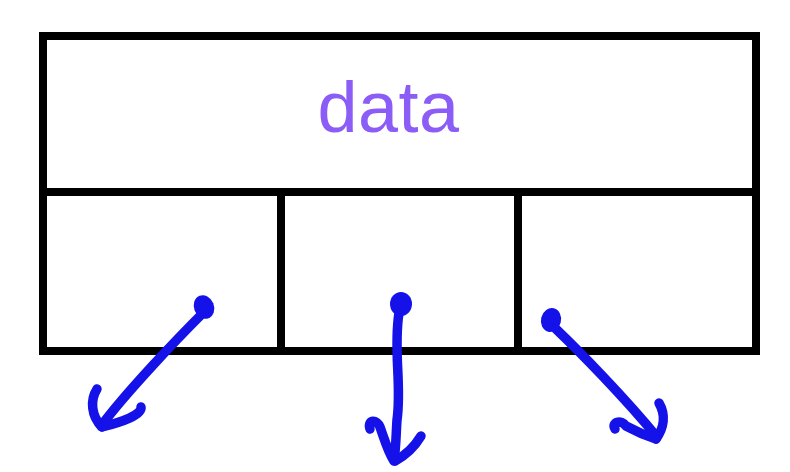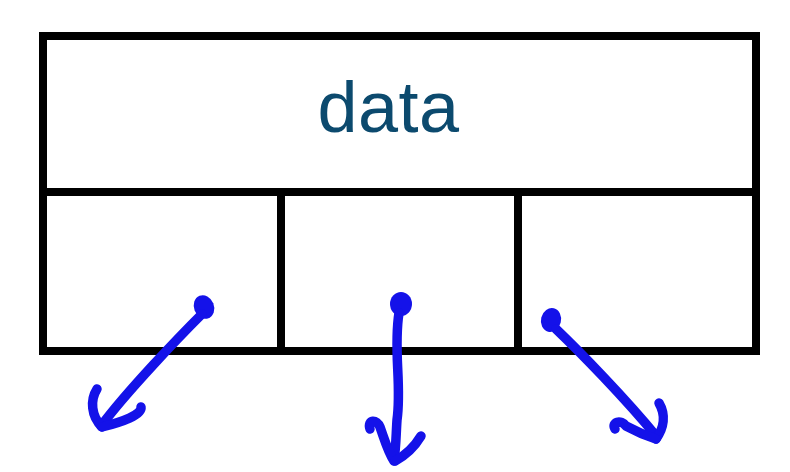--- a/index.html
+++ b/index.html
@@ -34,21 +34,21 @@
     display: flex;
     align-items: center;
     justify-content: center;
     padding-bottom: 14px;    
     padding-right: 22px;     
   }
 
   .header-label {
     font-size: 72px;
     line-height: 72px;
-    color: #0c4a6e;
+    color: #8b5cf6;
     letter-spacing: 0.5px;
   }
 
   .row {
     flex: 1;
     display: flex;
   }
 
   .cell {
     flex: 1;

